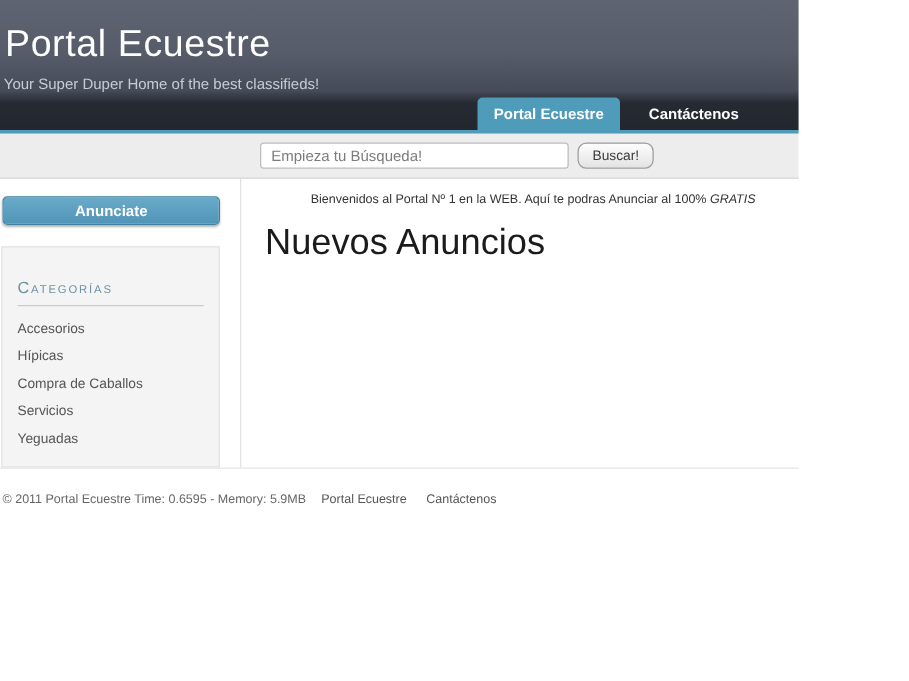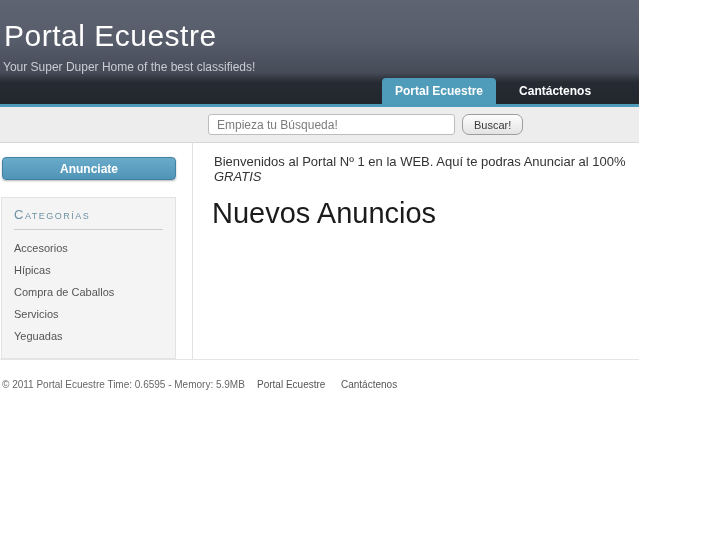--- a/index.html
+++ b/index.html
@@ -40,28 +40,28 @@
 
   
   .content { display:flex; min-height:210px; border-bottom:1px solid #e5e5e5; }
   .sidebar { width:193px; border-right:1px solid #e2e2e2; padding-top:14px; }
   .announce-btn {
     display:block; margin-left:2px; width:174px; height:23px;
     background:linear-gradient(#6aabca,#5094b7); border:1px solid #41809e; border-radius:4px;
     color:#fff; font-weight:bold; font-size:12px; font-family:"Liberation Sans", sans-serif;
     box-shadow:0 1px 2px rgba(0,0,0,.3); cursor:pointer;
   }
-  .cat-box { margin:17px 0 0 1px; width:175px; background:#f4f4f4; border:1px solid #e3e3e3; padding:5px 12px 12px; }
+  .cat-box { margin:17px 0 0 1px; width:175px; background:#f4f4f4; border:1px solid #e3e3e3; padding:20px 12px 12px; }
   .cat-title { font-size:13px; font-weight:400; font-variant:small-caps; letter-spacing:1.5px; color:#6d91a4; padding:4px 0 7px; border-bottom:1px solid #cccccc; }
   .cat-list { list-style:none; margin-top:6px; }
   .cat-list li { padding:2px 0; }
   .cat-list a { font-size:11px; line-height:13px; color:#555; text-decoration:none; }
 
   .main { flex:1; padding:11px 0 0 21px; }
-  .welcome { font-size:13px; color:#333; }
+  .welcome { font-size:10px; color:#333;text-align:center; }
   .welcome .em { font-style:italic; }
   .page-heading { font-size:29px; font-weight:400; color:#1b1b1b; margin-top:13px; margin-left:-2px; }
 
   
   .footer { position:relative; height:187px; font-size:10px; color:#666; }
   .copyright { position:absolute; left:2px; top:19px; }
   .footer a { color:#555; text-decoration:none; position:absolute; top:19px; }
   .f-link-0 { left:257px; }
   .f-link-1 { left:341px; }
 </style>

